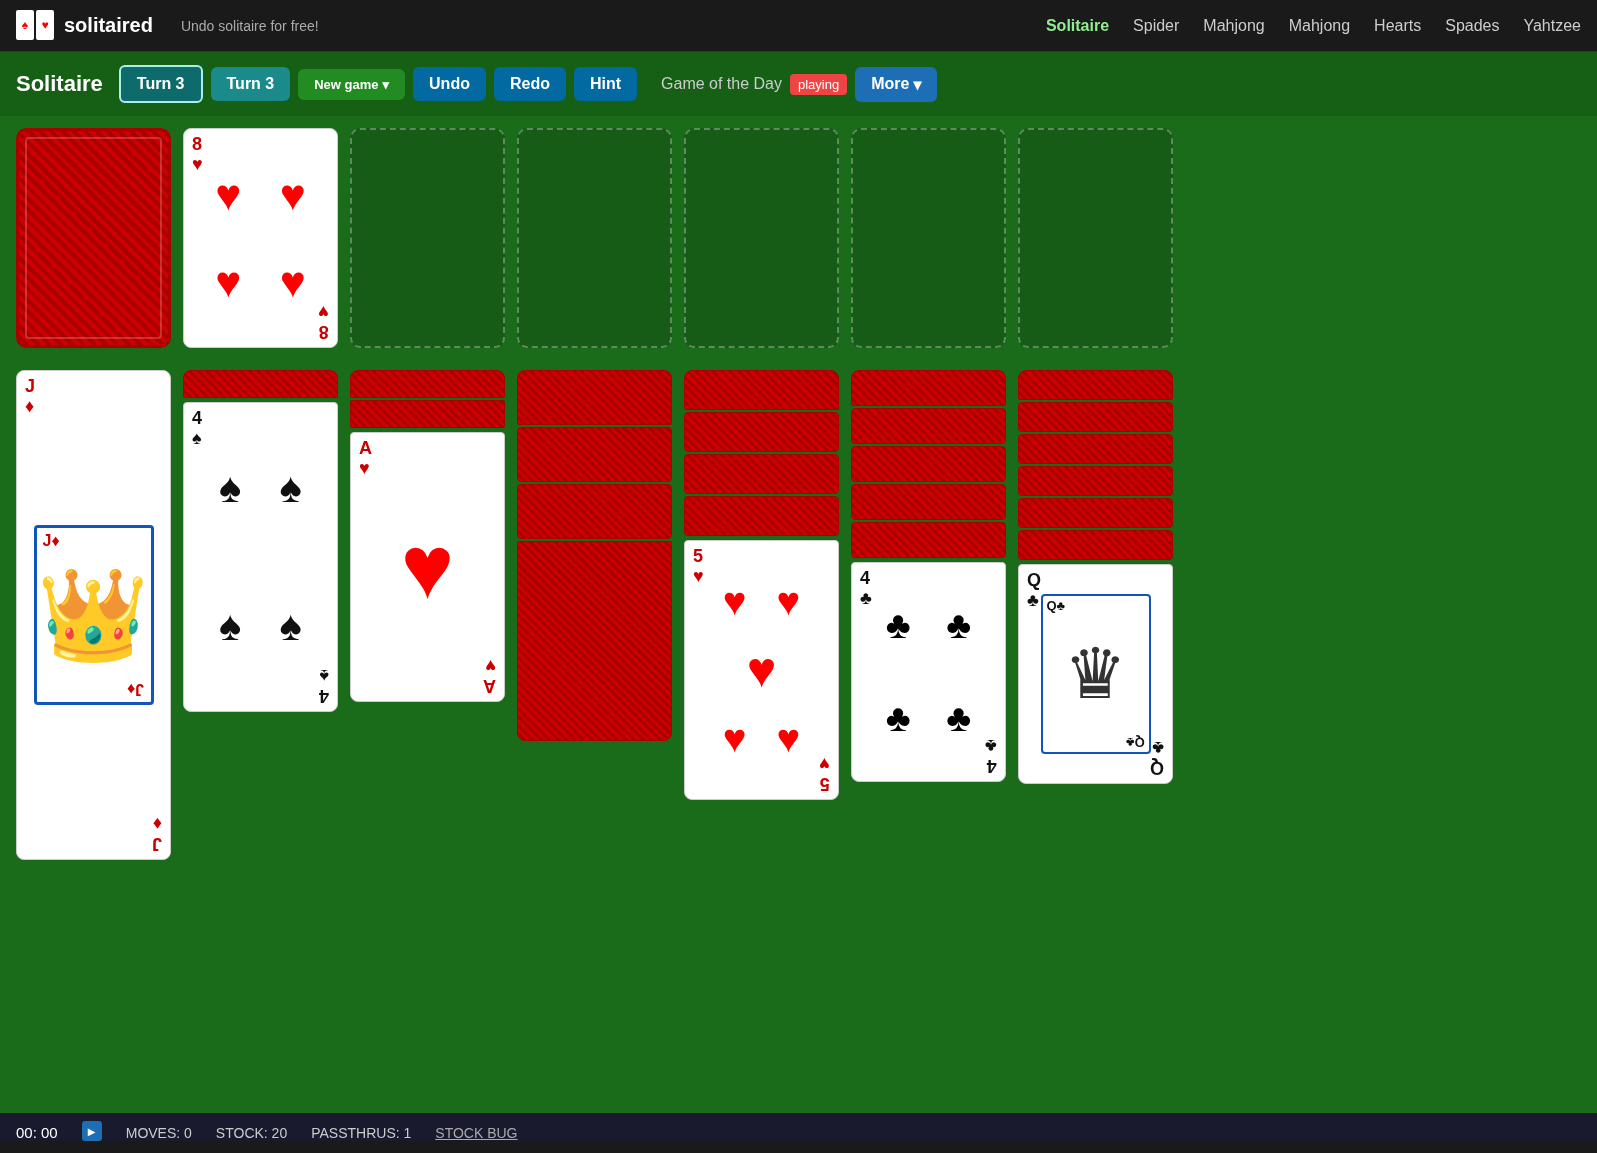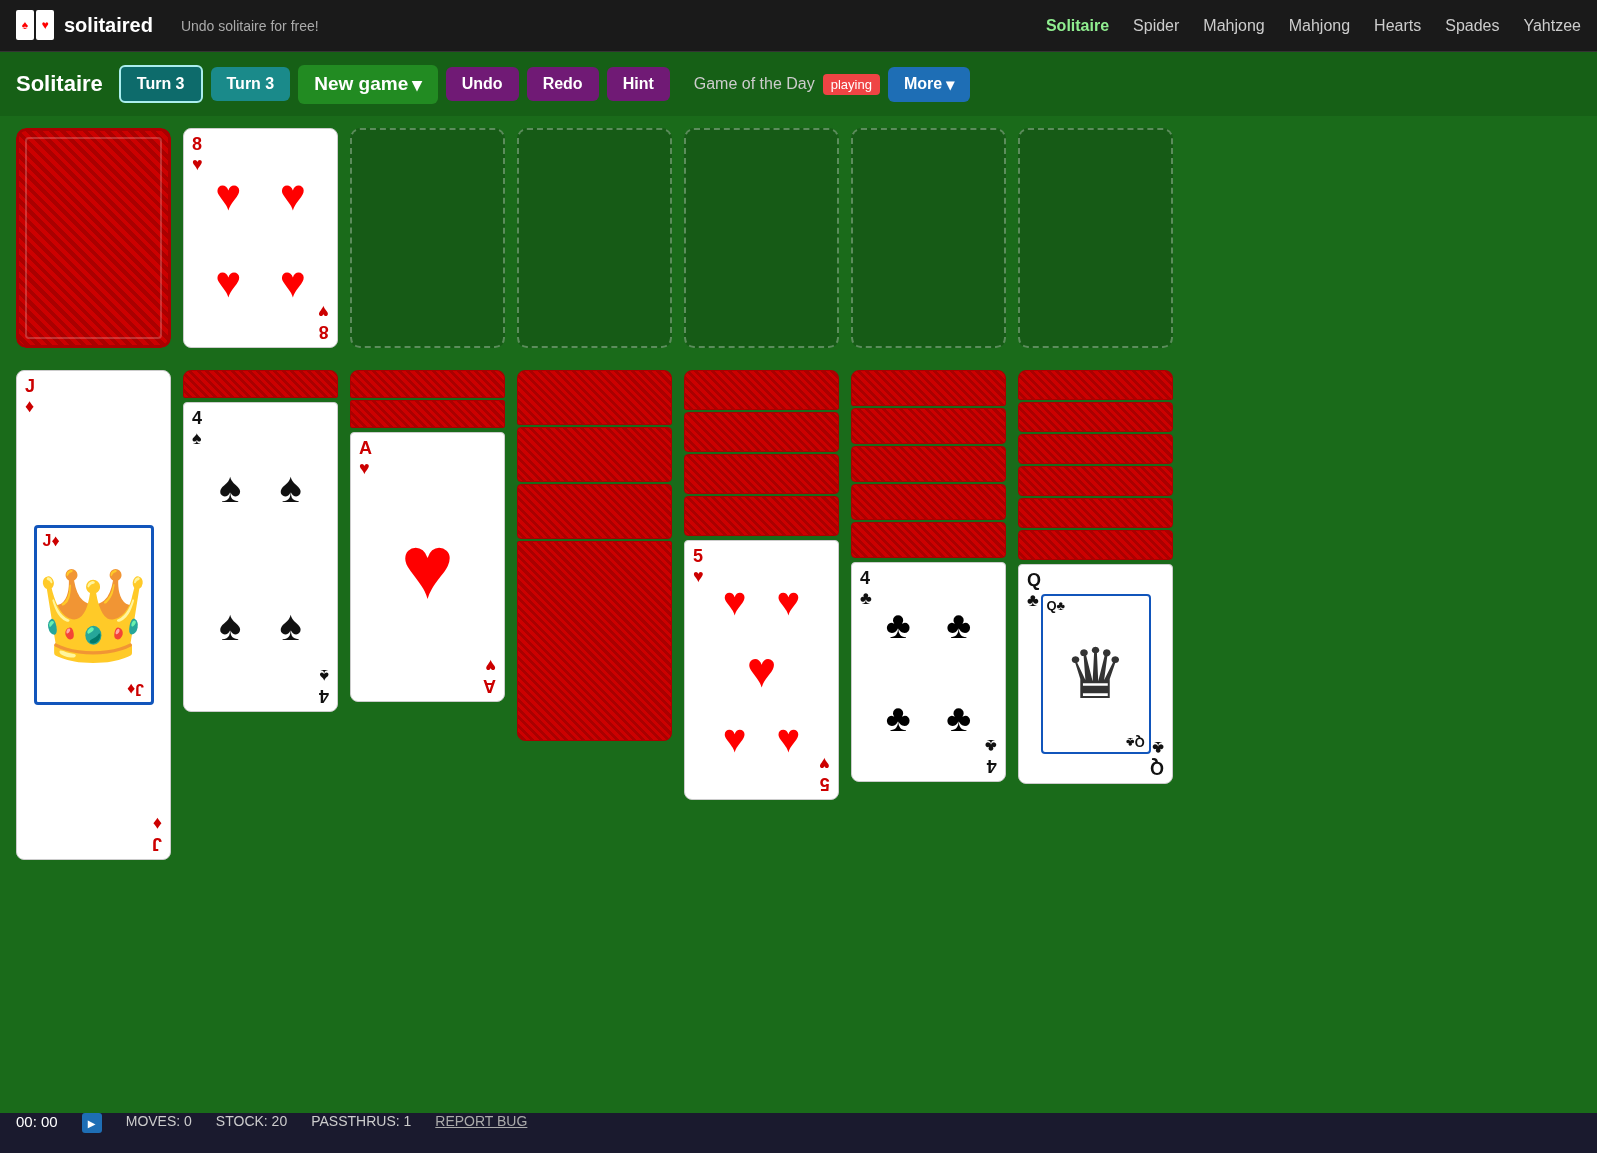--- a/index.html
+++ b/index.html
@@ -93,29 +93,29 @@
     .btn-teal.active {
       background: #0d6b6b;
       border: 2px solid #aee;
     }
     .btn-green {
       background: #228b22;
       color: white;
       border: none;
       border-radius: 6px;
       padding: 8px 16px;
-      font-size: 19px;
+      font-size: 13px;
       cursor: pointer;
       font-weight: bold;
       display: flex;
       align-items: center;
       gap: 4px;
     }
     .btn-blue {
-      background: #701a75;
+      background: #0369a1;
       color: white;
       border: none;
       border-radius: 6px;
       padding: 8px 16px;
       font-size: 16px;
       cursor: pointer;
       font-weight: bold;
     }
     #game-of-day {
       display: flex;
@@ -263,23 +263,23 @@
       border: 1px solid #aa0000;
       border-radius: 4px;
       flex-shrink: 0;
     }
     .stack-card-back:first-child { border-radius: 8px 8px 4px 4px; }
     .stack-card-back:last-child { border-radius: 4px 4px 8px 8px; height: 40px; }
 
     
     #status-bar {
       background: #1a1a2e;
-      height: 40px;
-      display: flex;
-      align-items: flex-start;
+      height: 28px;
+      display: flex;
+      align-items: flex-end;
       padding: 0 16px;
       gap: 24px;
       color: #ccc;
       font-size: 14px;
     }
     #timer { color: white; font-size: 15px; }
     .play-btn {
       width: 20px;
       height: 20px;
       background: #1e6eb5;
@@ -540,14 +540,14 @@
 
   </div>
 </div>
 
 <div id="status-bar">
   <span id="timer">00: 00</span>
   <div class="play-btn">▶</div>
   <span>MOVES: 0</span>
   <span>STOCK: 20</span>
   <span>PASSTHRUS: 1</span>
-  <span style="color:#aaa; cursor:pointer; text-decoration:underline;">REPORT BUG</span>
+  <span style="color:#aaa; cursor:pointer; text-decoration:underline;">STOCK BUG</span>
 </div>
 
 </body></html>

